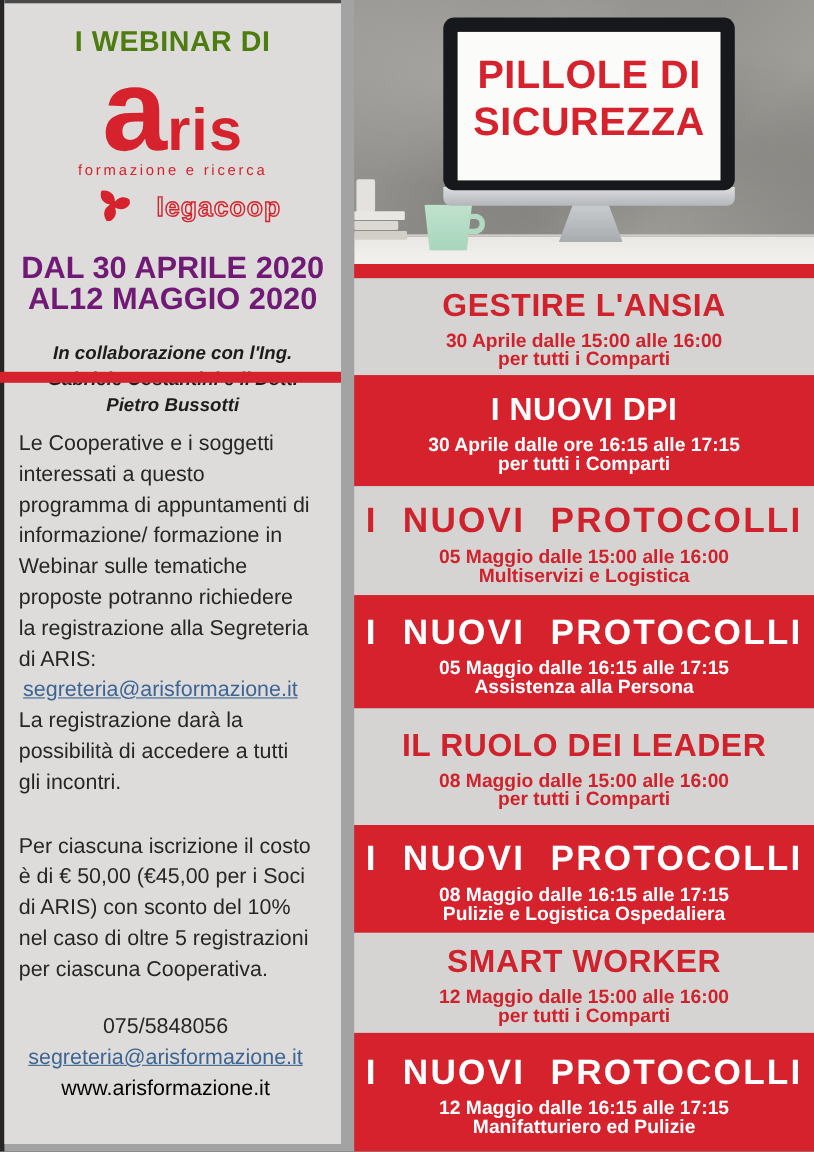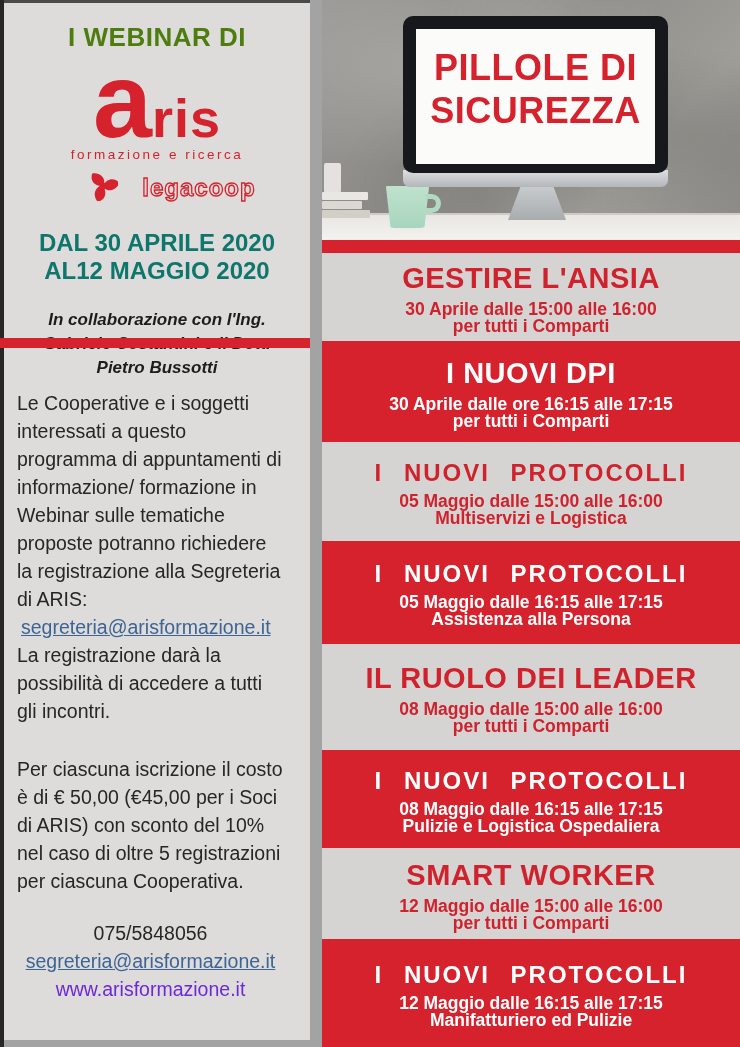--- a/index.html
+++ b/index.html
@@ -10,30 +10,30 @@
   .left-edge{position:absolute;left:0;top:0;width:4px;height:1047px;background:#262626;}
   .left-panel{position:absolute;left:4px;top:0;width:306px;height:1040px;background:#dddcda;border-top:3px solid #4a4a4a;}
   .lp-header{text-align:center;padding-top:19px;}
   .webinar-title{font-size:26px;font-weight:bold;color:#4d7c0f;letter-spacing:.5px;}
   .aris-logo{margin-top:2px;line-height:.85;color:#d6222d;}
   .aris-a{font-size:106px;font-weight:bold;}
   .aris-ris{font-size:54px;font-weight:bold;letter-spacing:1px;}
   .aris-tagline{margin-top:2px;font-size:13.5px;letter-spacing:2.5px;color:#d6222d;}
   .legacoop-row{margin-top:9px;display:flex;justify-content:center;align-items:center;gap:24px;margin-left:30px;}
   .legacoop-text{font-size:24px;font-weight:bold;letter-spacing:1px;color:#dddcda;-webkit-text-stroke:1.3px #d6222d;}
-  .dates{margin-top:24px;font-size:24px;font-weight:bold;color:#0f766e;line-height:28px;}
+  .dates{margin-top:24px;font-size:28px;font-weight:bold;color:#701a75;line-height:28px;}
   .collab{margin-top:23px;font-size:17px;font-weight:bold;font-style:italic;color:#1c1c1c;line-height:24px;padding:0 18px;}
   .red-bar{position:absolute;left:-4px;top:335px;width:310px;height:10px;background:#d6222d;}
   .lp-body{position:absolute;top:386px;left:13px;right:26px;font-size:19.5px;line-height:28px;color:#262626;}
   .lp-body p{margin:0;}
   .inline-link{display:block;color:#3d6494;text-decoration:underline;text-indent:4px;}
   .p-cost{margin-top:30px !important;}
   .info-block{margin-top:24px;text-align:center;line-height:28px;}
   .info-link{color:#3d6494;text-decoration:underline;}
-  .info-web{color:#6d28d9;text-decoration:none;display:block;}
+  .info-web{color:#000000;text-decoration:none;display:block;}
   .info-link{display:block;}
 
   
   .right-col{position:absolute;left:322px;top:0;width:418px;height:1047px;display:flex;flex-direction:column;}
   .photo{position:relative;height:244px;overflow:hidden;
     background:
       radial-gradient(ellipse at 22% 28%, rgba(255,255,255,.16), transparent 42%),
       radial-gradient(ellipse at 78% 55%, rgba(0,0,0,.13), transparent 46%),
       radial-gradient(ellipse at 55% 12%, rgba(255,255,255,.10), transparent 34%),
       radial-gradient(ellipse at 38% 82%, rgba(0,0,0,.10), transparent 40%),
@@ -53,21 +53,21 @@
   .mug{position:absolute;left:62px;top:186px;width:47px;height:42px;background:linear-gradient(#bfe2cd,#a9d5bd);clip-path:polygon(4% 0,96% 0,86% 100%,14% 100%);border-radius:4px 4px 10px 10px;}
   .mug-handle{position:absolute;left:104px;top:194px;width:15px;height:19px;border:5px solid #b2dac3;border-left:none;border-radius:0 12px 12px 0;}
   .red-stripe{height:13px;background:#d6222d;}
 
   .band{display:flex;flex-direction:column;justify-content:center;align-items:center;text-align:center;gap:9px;padding:2px 6px;}
   .band.gray{background:#d5d4d2;}
   .band.red{background:#d6222d;}
   .band-title{font-size:29px;font-weight:bold;letter-spacing:.5px;}
   .band.gray .band-title,.band.gray .band-sub{color:#d0222c;}
   .band.red .band-title,.band.red .band-sub{color:#ffffff;}
-  .band-title.spaced{word-spacing:12px;letter-spacing:2px;font-size:24px;}
+  .band-title.spaced{word-spacing:12px;letter-spacing:2px;font-size:32px;}
   .band-sub{font-size:17.5px;font-weight:bold;line-height:10px;}
   .band-sub2{margin-top:-2px;}
 </style>
 </head>
 <body>
 
 <div class="poster">
 
   <div class="left-edge"></div>
 

